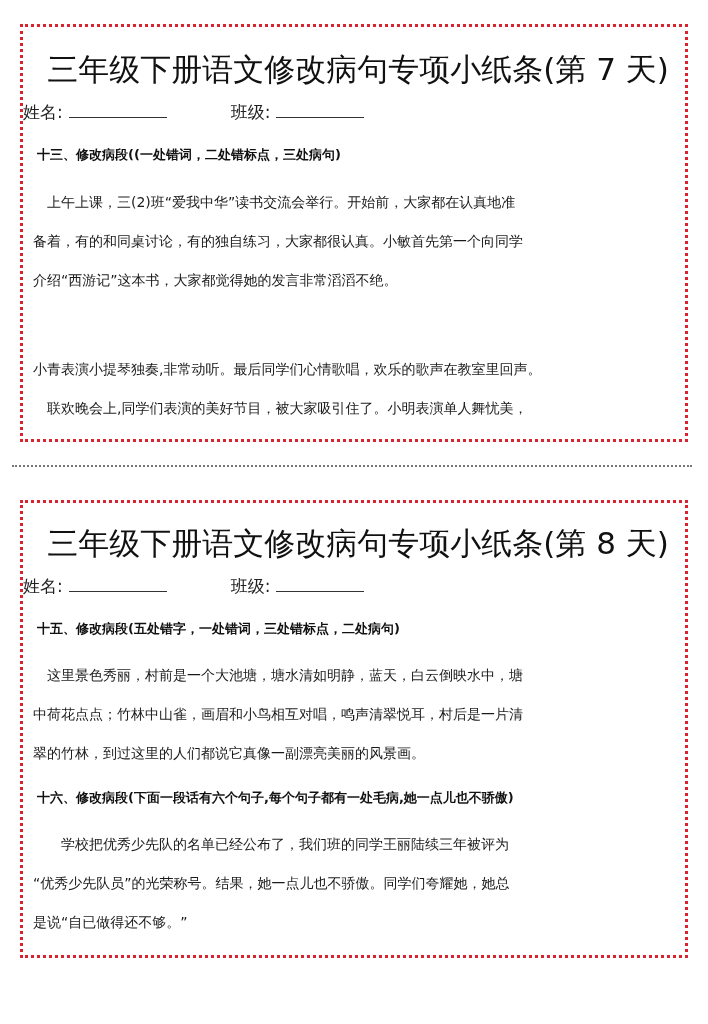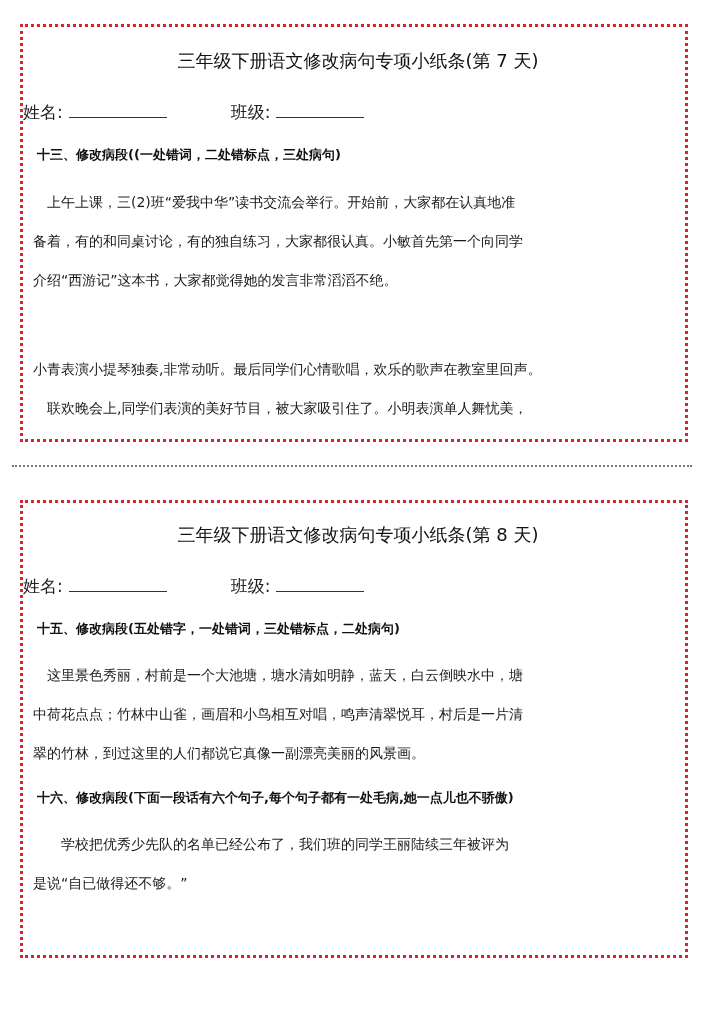--- a/index.html
+++ b/index.html
@@ -1,21 +1,21 @@
 <!DOCTYPE html>
 <html><head>
 <meta charset="utf-8">
 <style>
   html, body { margin:0; padding:0; background:#ffffff; }
   body { width:708px; height:1024px; position:relative; overflow:hidden;
          font-family: "DejaVu Sans", "Liberation Sans", sans-serif; color:#111; }
   .card { position:absolute; left:20px; width:668px; border:3px dotted #d9232e; box-sizing:border-box; }
   #card1 { top:24px; height:418px; }
   #card2 { top:500px; height:458px; }
-  .title { position:absolute; left:8px; right:0; text-align:center; font-size:18px; color:#111; letter-spacing:0px; }
+  .title { position:absolute; left:8px; right:0; text-align:center; font-size:31px; color:#111; letter-spacing:0px; }
   .namerow { position:absolute; left:0; right:0; text-align:left; font-size:17px; color:#222; }
   .namerow .blank { display:inline-block; border-bottom:1px solid #333; vertical-align:baseline; height:16px; }
   .namerow .b1 { width:98px; margin-left:6px; margin-right:64px; }
   .namerow .b2 { width:88px; margin-left:6px; }
   .heading { position:absolute; left:14px; font-size:13px; font-weight:bold; color:#111; white-space:nowrap; }
   .para { position:absolute; left:10px; width:650px; font-size:14px; line-height:39px; color:#1a1a1a; }
   .para .line { display:block; white-space:nowrap; }
   .sep { position:absolute; left:12px; width:680px; top:465px; border-top:2px dotted #777; }
 </style>
 </head>
@@ -47,15 +47,16 @@
   </div>
   <div class="heading" style="top:117px;">十五、修改病段(五处错字，一处错词，三处错标点，二处病句)</div>
   <div class="para" style="top:153px;">
     <span class="line">　这里景色秀丽，村前是一个大池塘，塘水清如明静，蓝天，白云倒映水中，塘</span>
     <span class="line">中荷花点点；竹林中山雀，画眉和小鸟相互对唱，鸣声清翠悦耳，村后是一片清</span>
     <span class="line">翠的竹林，到过这里的人们都说它真像一副漂亮美丽的风景画。</span>
   </div>
   <div class="heading" style="top:286px;">十六、修改病段(下面一段话有六个句子,每个句子都有一处毛病,她一点儿也不骄傲)</div>
   <div class="para" style="top:322px;">
     <span class="line">　　学校把优秀少先队的名单已经公布了，我们班的同学王丽陆续三年被评为</span>
+    <span class="line"> “优秀少先队员”的光荣称号。结果，她一点儿也不骄傲。同学们夸耀她，她总</span>
     <span class="line">是说“自已做得还不够。”</span>
   </div>
 </div>
 
 </body></html>

